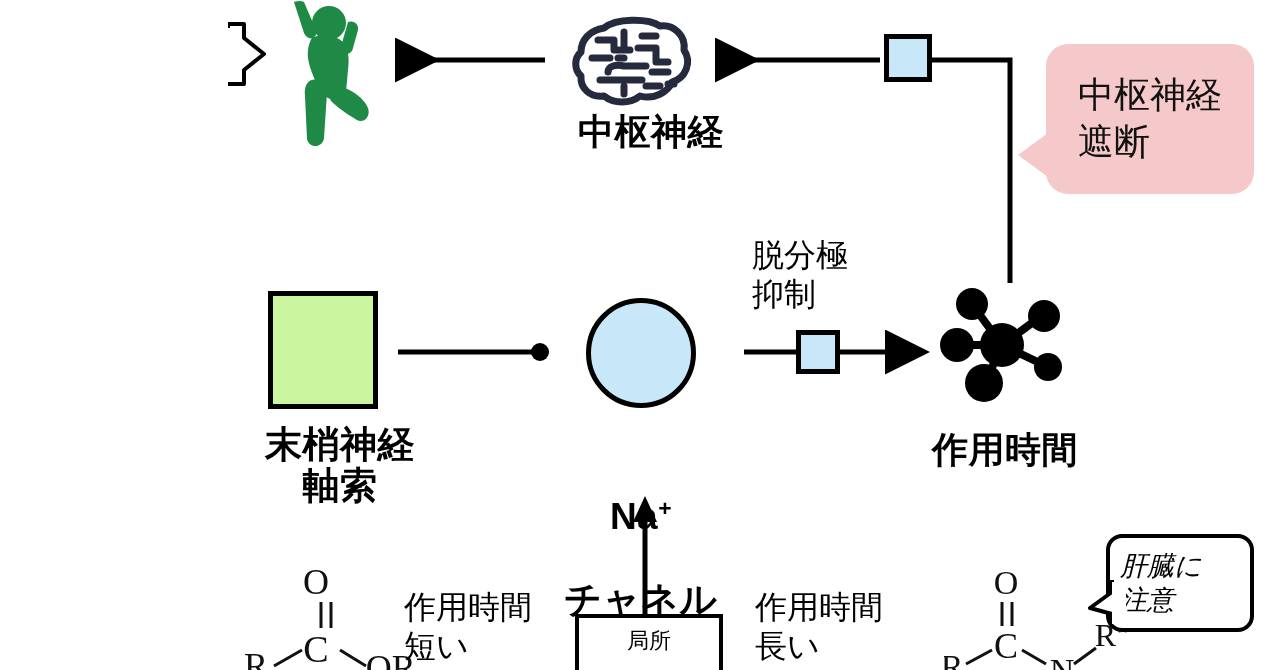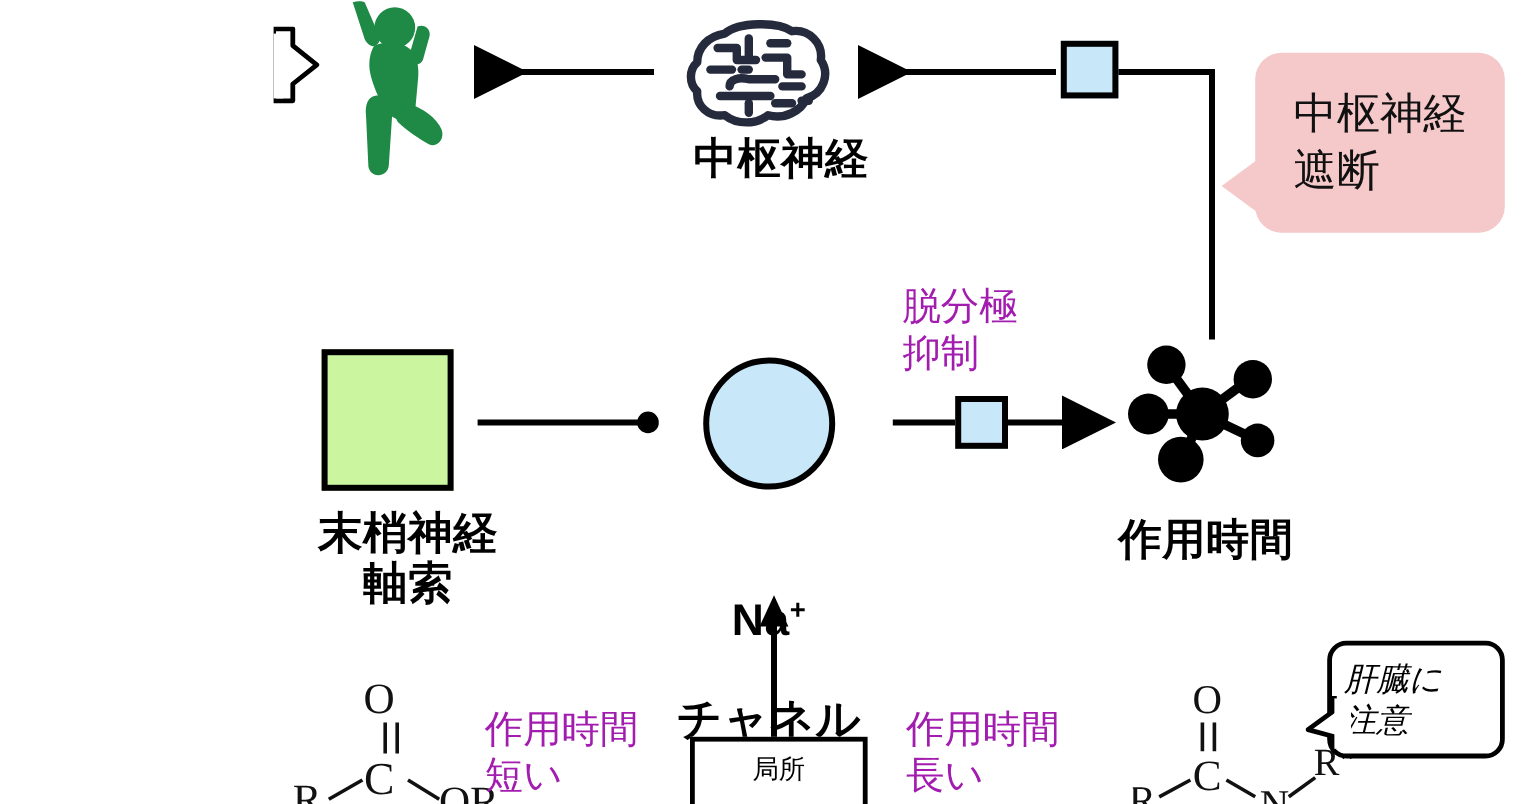--- a/index.html
+++ b/index.html
@@ -29,21 +29,21 @@
   .lbl-bold {
     font-weight: 700;
     color: #000;
     text-align: center;
     line-height: 1.12;
     white-space: pre-line;
     letter-spacing: 0.5px;
   }
   .lbl-plain {
     font-weight: 400;
-    color: #a21caf;
+    color: #000000;
     line-height: 1.22;
     white-space: pre-line;
   }
 
   
   .bubble-white {
     position: absolute;
     background: #ffffff;
     border: 4px solid #000000;
     border-radius: 18px;

